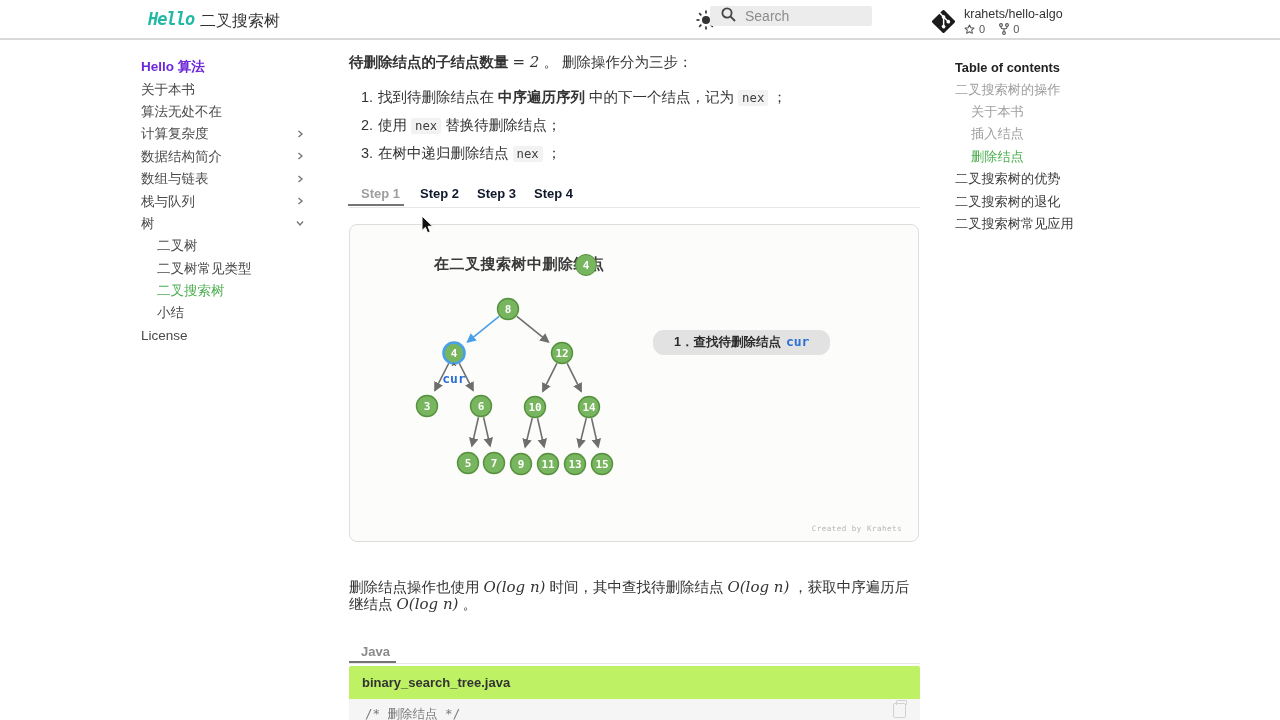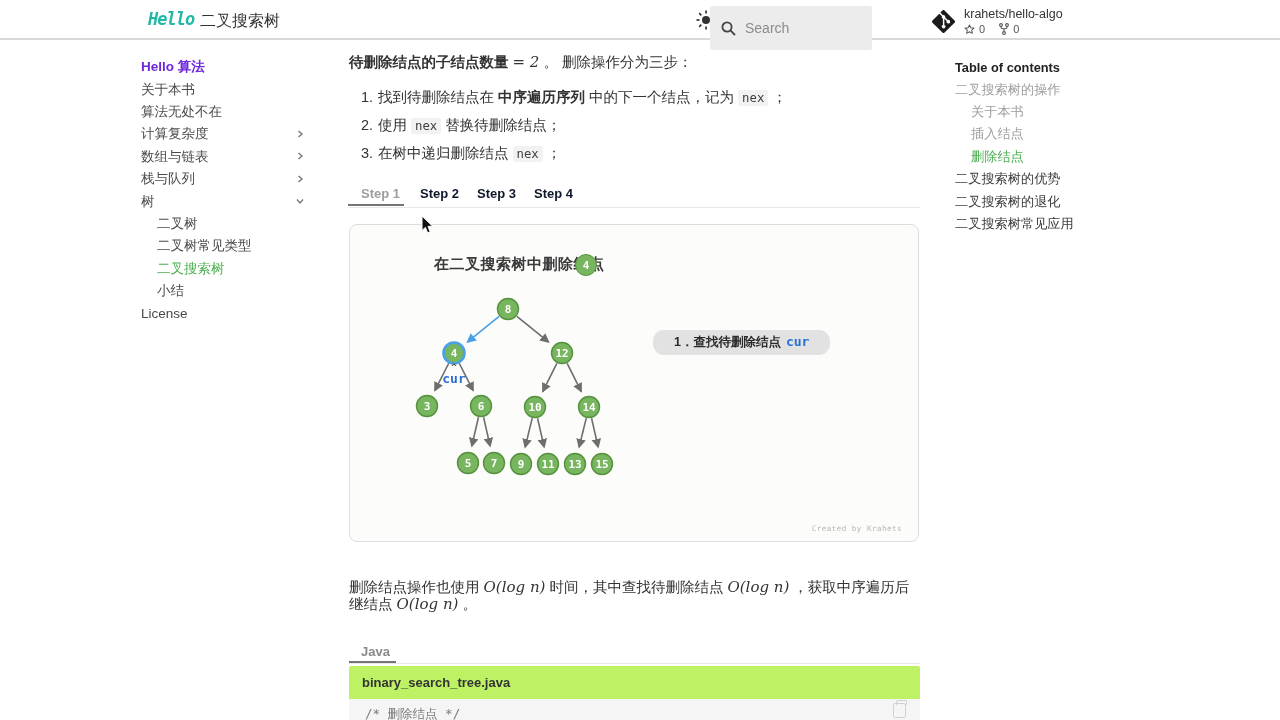--- a/index.html
+++ b/index.html
@@ -6,22 +6,22 @@
   html,body { width:1280px; height:720px; overflow:hidden; background:#fff;
     font-family:"Liberation Sans","DejaVu Sans",sans-serif; color:#333; }
 
   
   #header { position:absolute; left:0; top:0; width:1280px; height:40px; background:#fff;
     border-bottom:2px solid #d9d9d9; z-index:5; }
   #logo { position:absolute; left:148px; top:9px; font-size:17px; font-weight:bold; font-style:italic;
     color:#23b8a5; letter-spacing:-1px; font-family:"DejaVu Sans Mono",monospace; cursor:pointer; }
   #page-title { position:absolute; left:200px; top:11px; font-size:16px; color:#333; }
   #theme-toggle { position:absolute; left:694px; top:8px; width:24px; height:24px; cursor:pointer; }
-  #searchbox { position:absolute; left:710px; top:6px; width:162px; height:44px; background:#ececec;
-    border-radius:2px; display:flex; align-items:center; }
+  #searchbox { position:absolute; left:710px; top:6px; width:162px; height:20px; background:#ececec;
+    border-radius:2px; display:flex; }
   #searchbox svg { margin:0 8px 0 10px; }
   #search-input { border:none; background:transparent; outline:none; font-size:14px; color:#333; width:110px; }
   #search-input::placeholder { color:#8c8c8c; }
   #repo { position:absolute; left:932px; top:4px; display:flex; cursor:pointer; }
   #repo-icon { width:23px; height:23px; margin-top:6px; }
   #repo-text { margin-left:9px; }
   #repo-name { font-size:12.5px; color:#333; margin-top:3px; }
   #repo-meta { font-size:11px; color:#555; margin-top:2px; display:flex; align-items:center; gap:4px; }
   #repo-meta .gap { width:6px; }
 
@@ -148,20 +148,28 @@
     </div>
   </div>
 </div>
 
 <div id="sidebar">
   <div class="side-item title">Hello 算法</div>
   <div class="side-item">关于本书</div>
   <div class="side-item">算法无处不在</div>
   <div class="side-item">
     <span>计算复杂度</span>
+    <span class="chev">
+      <svg width="10" height="10" viewBox="0 0 10 10">
+          <path d="M3.5 2 7 5 3.5 8" fill="none" stroke="#777" stroke-width="1.4"></path>
+        </svg>
+    </span>
+  </div>
+  <div class="side-item">
+    <span>数据结构简介</span>
     <span class="chev">
       <svg width="10" height="10" viewBox="0 0 10 10">
           <path d="M3.5 2 7 5 3.5 8" fill="none" stroke="#777" stroke-width="1.4"></path>
         </svg>
     </span>
   </div>
   <div class="side-item">
     <span>数组与链表</span>
     <span class="chev">
       <svg width="10" height="10" viewBox="0 0 10 10">

